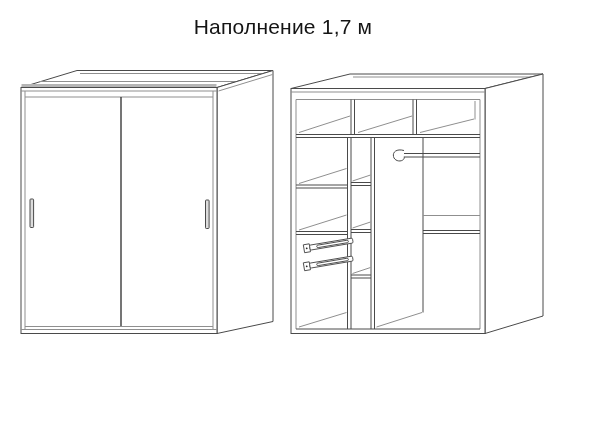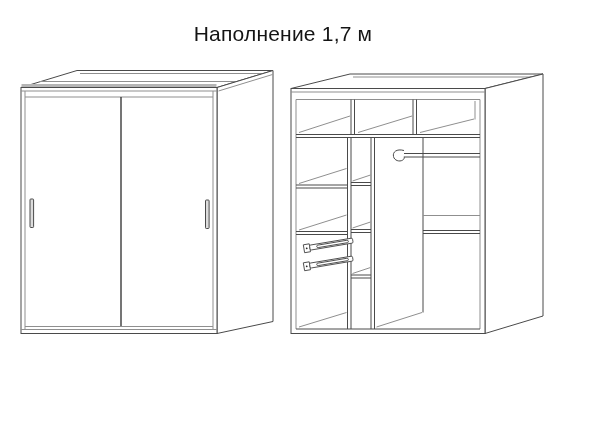--- a/index.html
+++ b/index.html
@@ -1,18 +1,18 @@
 <!DOCTYPE html>
 <html style="--background: #ffffff; --line: #4a4a4a; --line-light: #8f8f8f; --line-dark: #2b2b2b; --top-edge-shade: #b5b5b5; --handle-fill: #dcdcdc; --title-text: #141414;"><head>
 <meta charset="utf-8">
 <style>
   html,body{margin:0;padding:0;background:var(--background,#fff);}
   .page{position:relative;width:600px;height:422px;background:var(--background,#fff);
         font-family:"Liberation Sans",sans-serif;overflow:hidden;}
-  .title{position:absolute;top:22px;left:0;width:566px;margin:0;
+  .title{position:absolute;top:15px;left:0;width:566px;margin:0;
          text-align:center;font-size:21px;font-weight:400;
          color:var(--title-text,#141414);letter-spacing:.2px;}
   svg{position:absolute;left:0;top:0;}
   .ln{stroke:var(--line,#4a4a4a);stroke-width:1;fill:none;}
   .lt{stroke:var(--line-light,#909090);stroke-width:1;fill:none;}
   .dk{stroke:var(--line-dark,#2b2b2b);stroke-width:1.3;fill:none;}
   .face{fill:#ffffff;}
   .shade{fill:var(--top-edge-shade,#b5b5b5);stroke:none;}
   .handle{fill:var(--handle-fill,#dcdcdc);stroke:var(--line,#4a4a4a);stroke-width:1;}
   .blk{fill:#ffffff;stroke:var(--line,#4a4a4a);stroke-width:0.9;}

